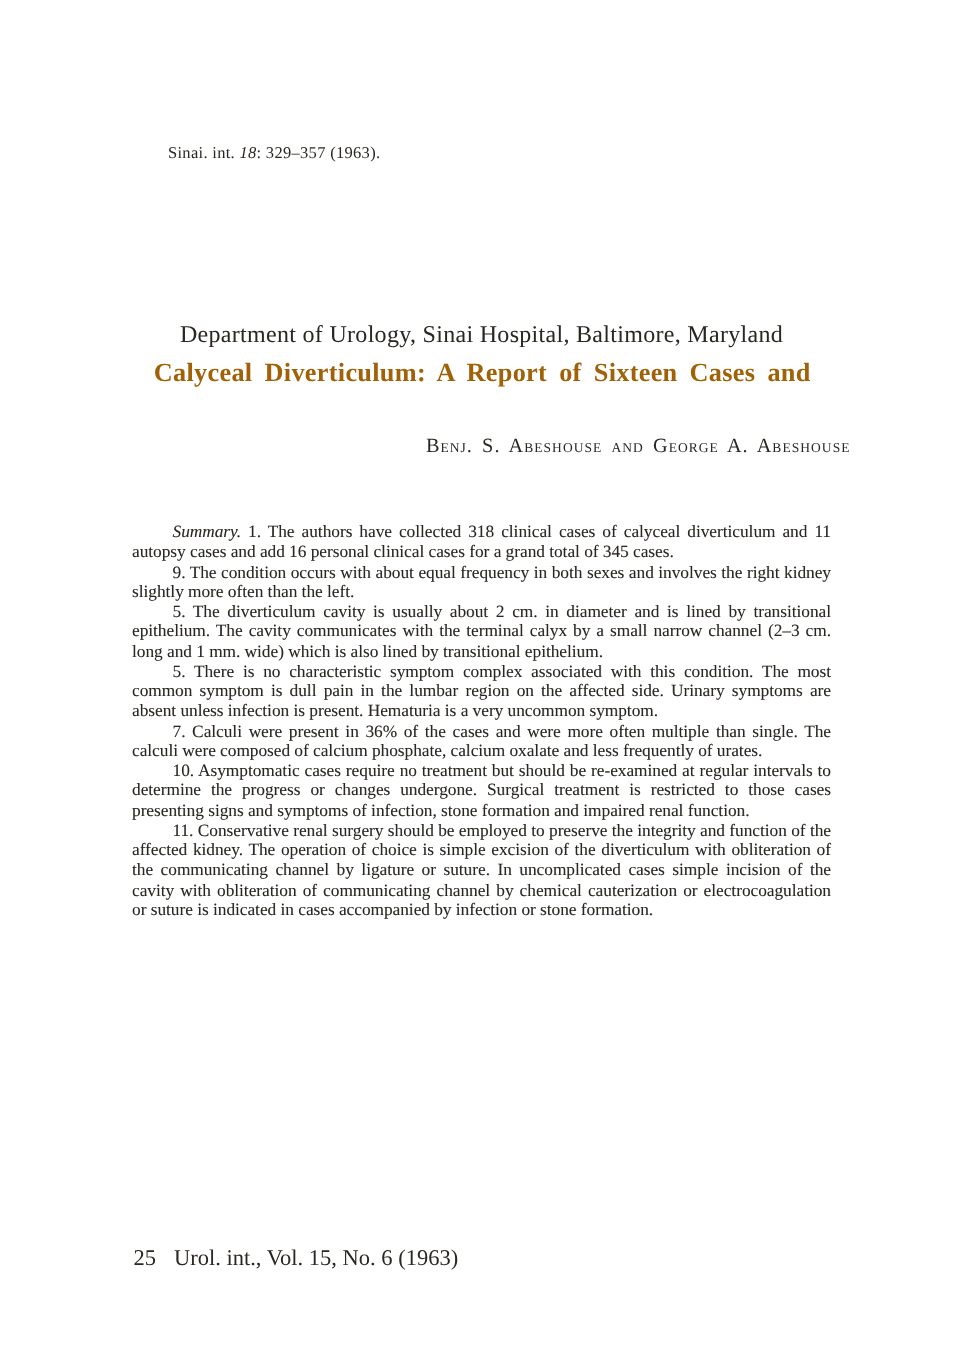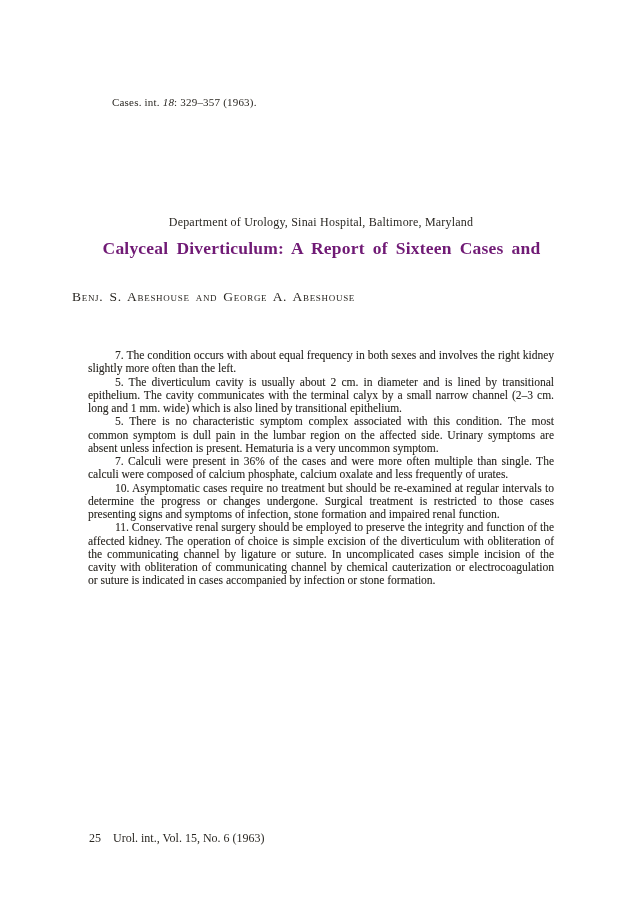--- a/index.html
+++ b/index.html
@@ -24,44 +24,44 @@
     letter-spacing: 0.2px;
     white-space: nowrap;
   }
   .citation .vol { font-style: italic; }
   .affiliation {
     position: absolute;
     left: 88px;
     width: 466px;
     top: 215px;
     text-align: center;
-    font-size: 12px;
+    font-size: 16px;
     letter-spacing: 0.2px;
   }
   .title {
     position: absolute;
     left: 44px;
     width: 555px;
     top: 237px;
     margin: 0;
     text-align: center;
     font-size: 17.5px;
     font-weight: bold;
     line-height: 22.5px;
     word-spacing: 3.5px;
     letter-spacing: 0.2px;
-    color: #701a75;
+    color: #a16207;
   }
   .title-line { display: block; }
   .authors {
     position: absolute;
-    left: 72px;
+    left: 101px;
     width: 466px;
     top: 289px;
-    text-align: left;
+    text-align: right;
     font-size: 13.5px;
     font-variant: small-caps;
     word-spacing: 2px;
     letter-spacing: 0.7px;
   }
   .summary {
     position: absolute;
     left: 88px;
     top: 349px;
     width: 466px;
@@ -72,42 +72,43 @@
   }
   .summary p {
     margin: 0;
     text-indent: 27px;
   }
   .lead { font-style: italic; }
   .footer {
     position: absolute;
     left: 89px;
     top: 831px;
-    font-size: 12px;
+    font-size: 15px;
     white-space: nowrap;
   }
   .footer .sig { margin-right: 12px; }
 </style>
 </head>
 <body>
 
 <div class="page">
 
-  <div class="citation"><span>Cases. int. </span><span class="vol">18</span><span>: 329–357 (1963).</span></div>
+  <div class="citation"><span>Sinai. int. </span><span class="vol">18</span><span>: 329–357 (1963).</span></div>
 
   <div class="affiliation">Department of Urology, Sinai Hospital, Baltimore, Maryland</div>
 
   <h1 class="title">
       <span class="title-line">Calyceal Diverticulum: A Report of Sixteen Cases and</span>
     </h1>
 
   <div class="authors">Benj. S. Abeshouse and George A. Abeshouse</div>
 
   <div class="summary">
-    <p>7. The condition occurs with about equal frequency in both sexes and involves the right kidney slightly more often than the left.</p>
+    <p><span class="lead">Summary.</span><span> 1. The authors have collected 318 clinical cases of calyceal diverticulum and 11 autopsy cases and add 16 personal clinical cases for a grand total of 345 cases.</span></p>
+    <p>9. The condition occurs with about equal frequency in both sexes and involves the right kidney slightly more often than the left.</p>
     <p>5. The diverticulum cavity is usually about 2 cm. in diameter and is lined by transitional epithelium. The cavity communicates with the terminal calyx by a small narrow channel (2–3 cm. long and 1 mm. wide) which is also lined by transitional epithelium.</p>
     <p>5. There is no characteristic symptom complex associated with this condition. The most common symptom is dull pain in the lumbar region on the affected side. Urinary symptoms are absent unless infection is present. Hematuria is a very uncommon symptom.</p>
     <p>7. Calculi were present in 36% of the cases and were more often multiple than single. The calculi were composed of calcium phosphate, calcium oxalate and less frequently of urates.</p>
     <p>10. Asymptomatic cases require no treatment but should be re-examined at regular intervals to determine the progress or changes undergone. Surgical treatment is restricted to those cases presenting signs and symptoms of infection, stone formation and impaired renal function.</p>
     <p>11. Conservative renal surgery should be employed to preserve the integrity and function of the affected kidney. The operation of choice is simple excision of the diverticulum with obliteration of the communicating channel by ligature or suture. In uncomplicated cases simple incision of the cavity with obliteration of communicating channel by chemical cauterization or electrocoagulation or suture is indicated in cases accompanied by infection or stone formation.</p>
   </div>
 
   <div class="footer"><span class="sig">25</span><span>Urol. int., Vol. 15, No. 6 (1963)</span></div>
 
 </div>

